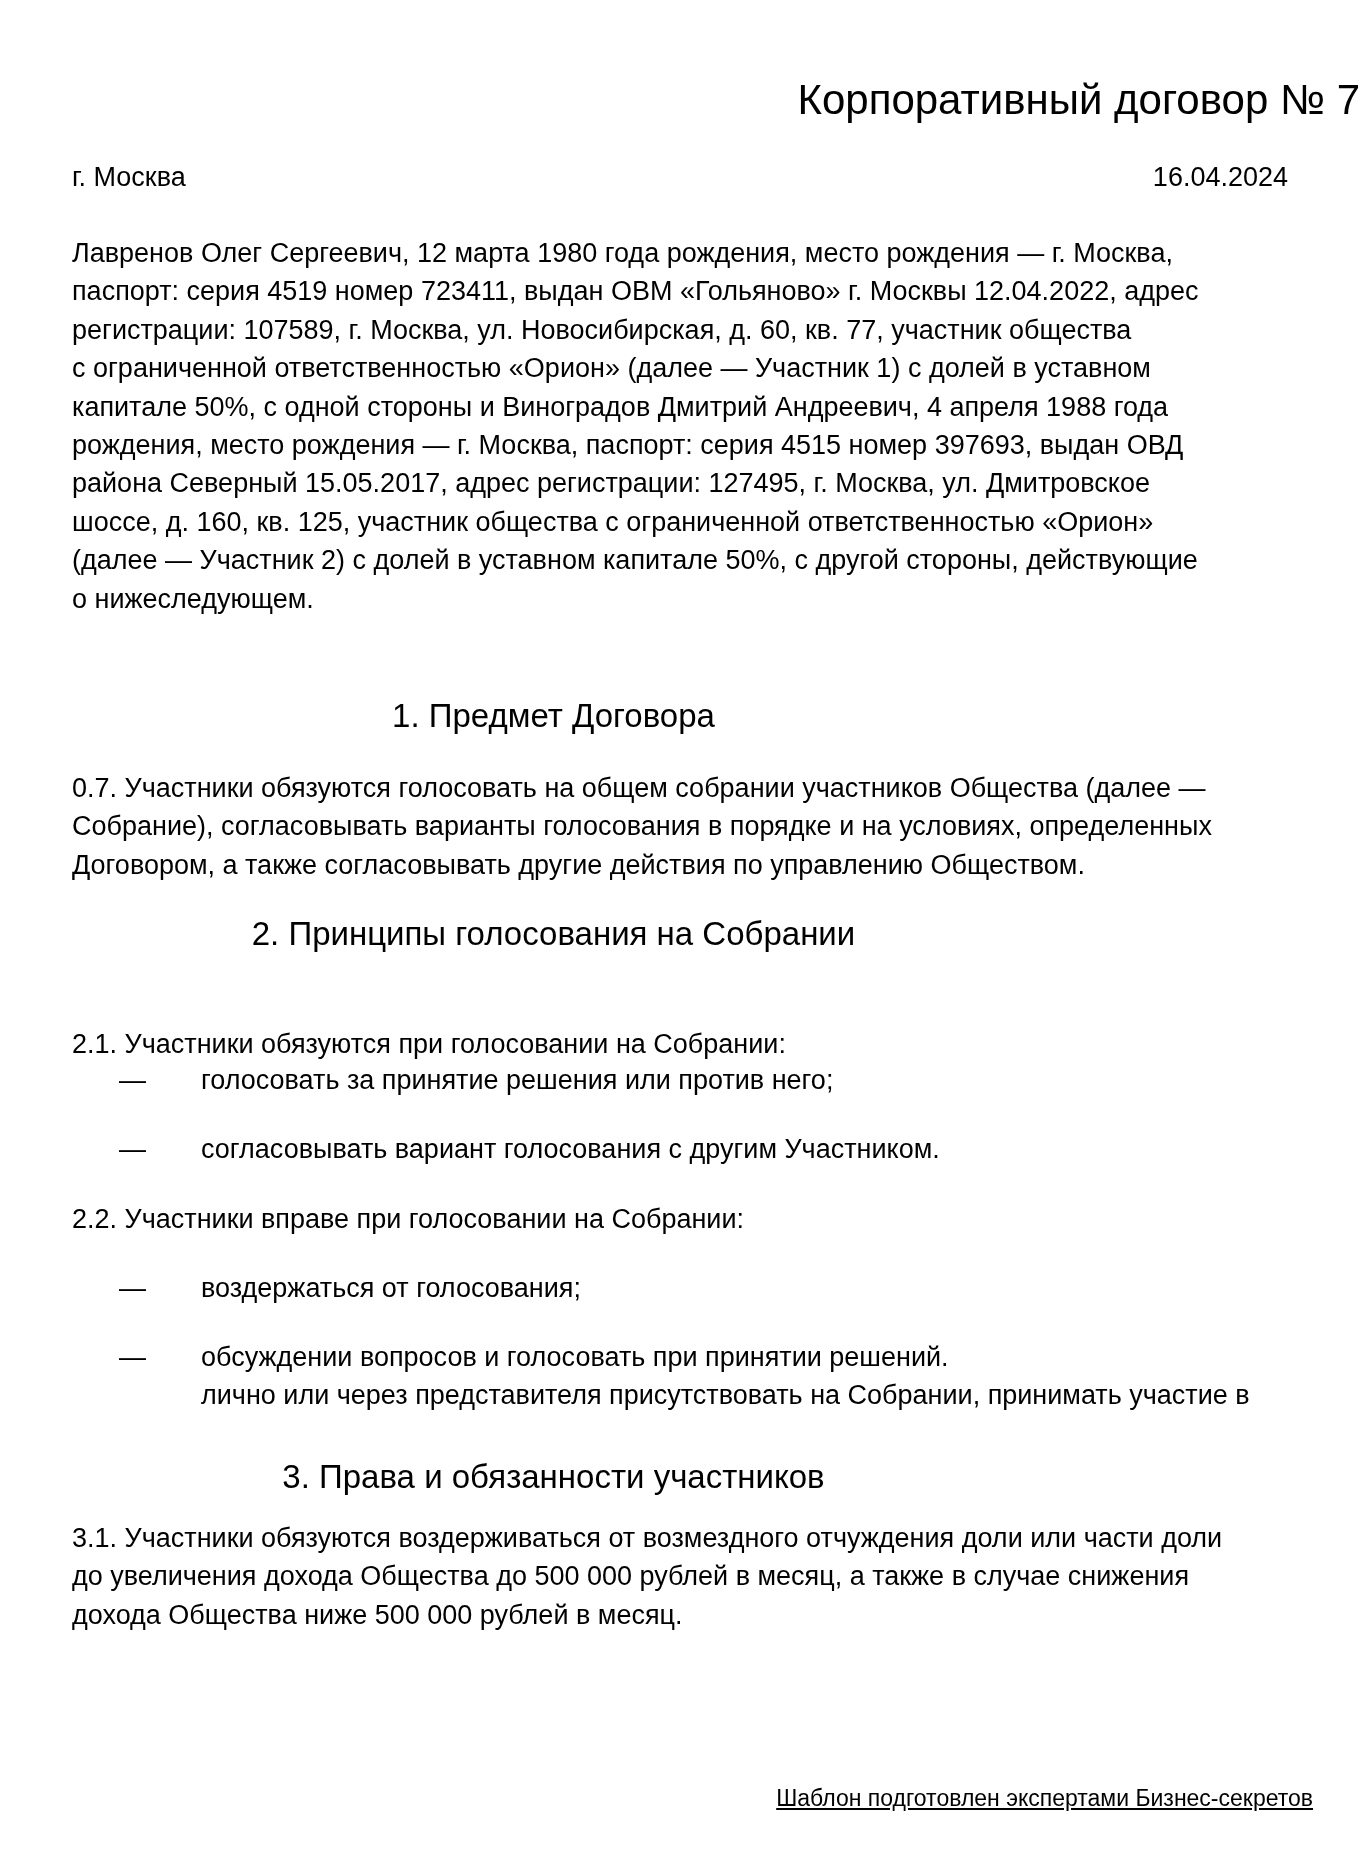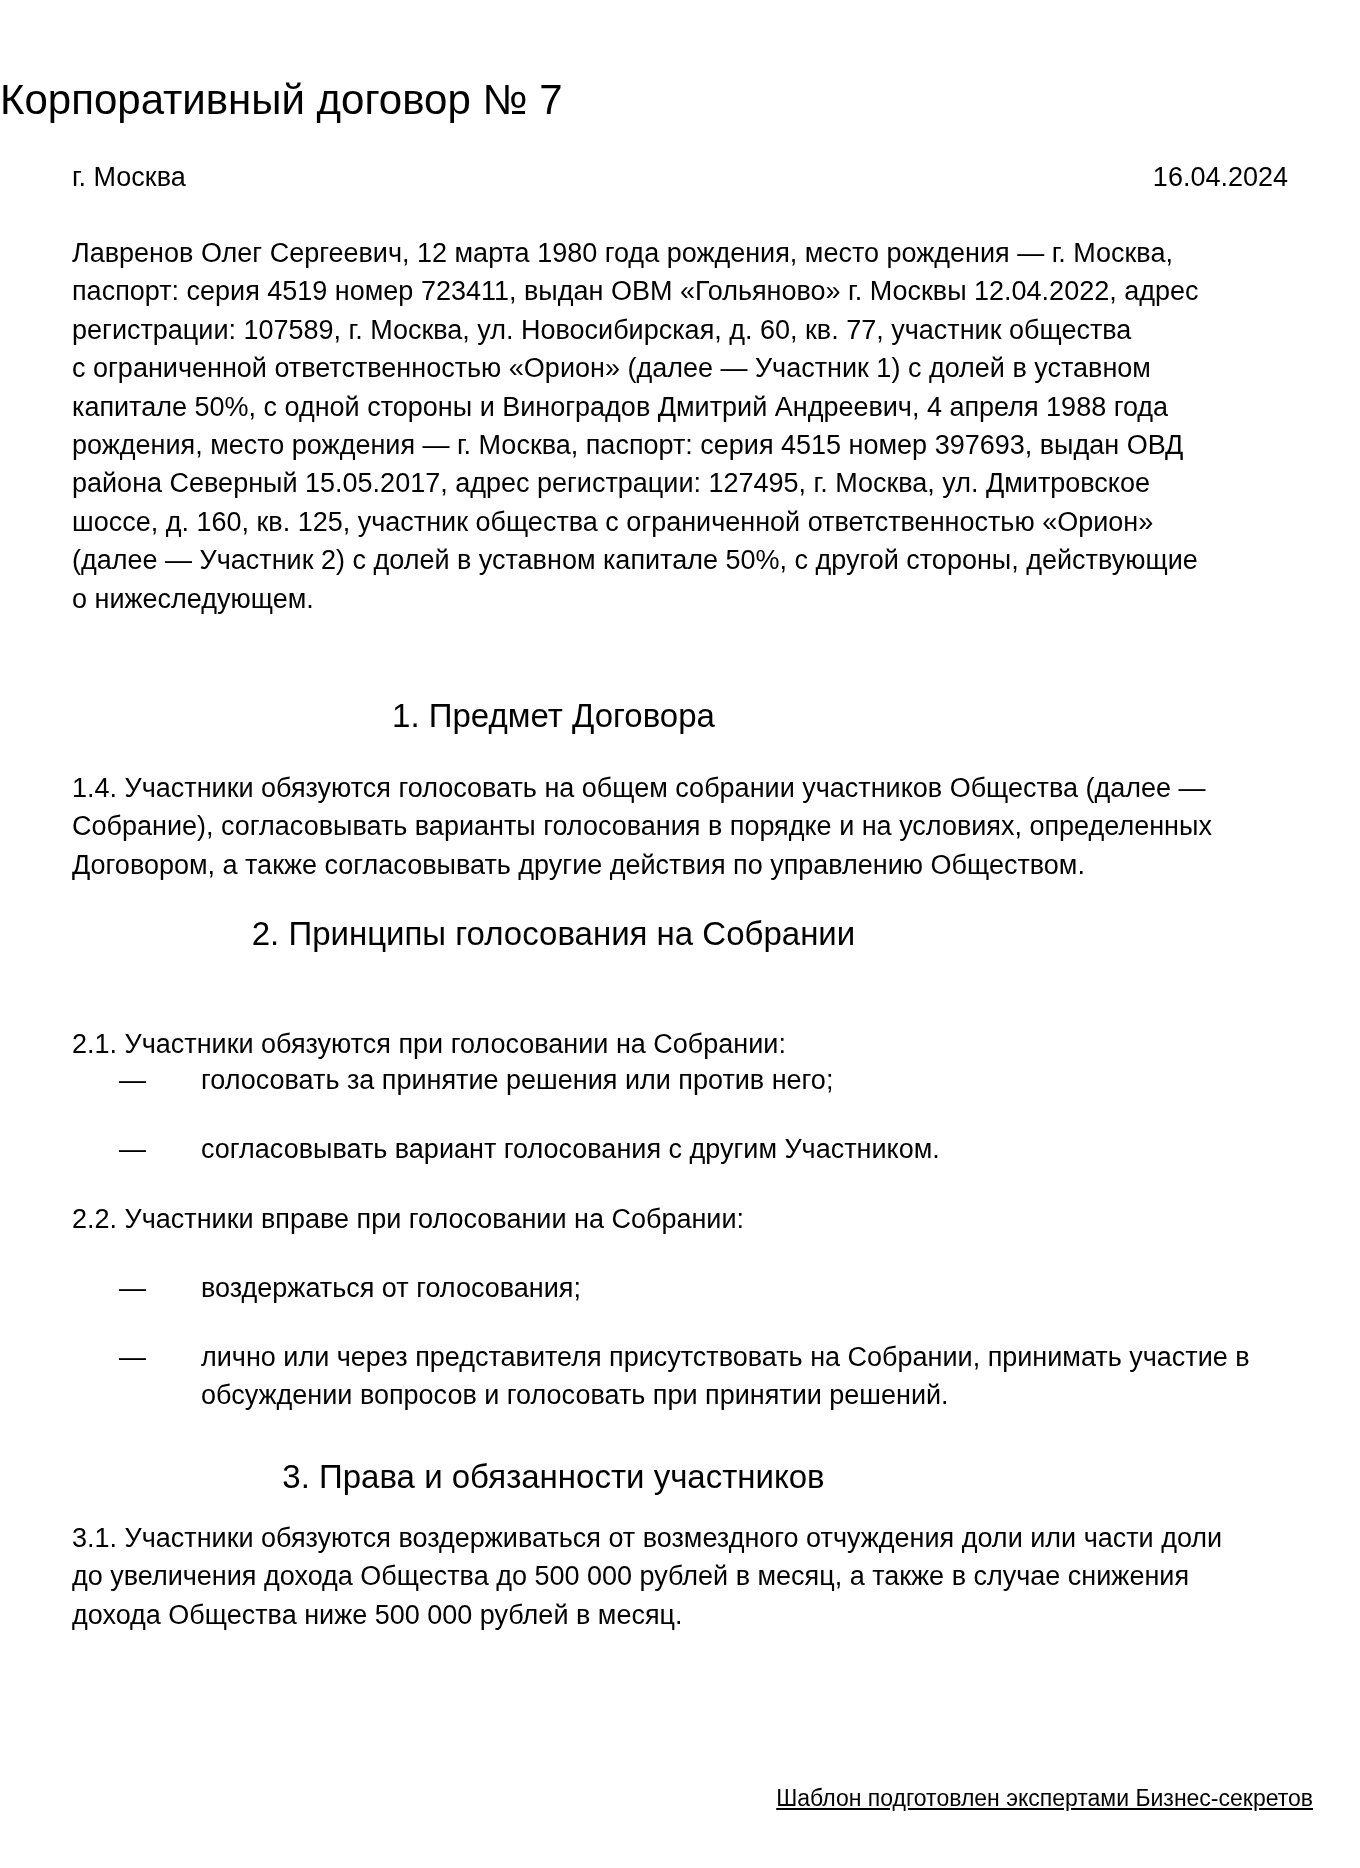--- a/index.html
+++ b/index.html
@@ -1,19 +1,19 @@
 <!DOCTYPE html>
 <html><head>
 <meta charset="utf-8">
 <style>
   html, body { margin: 0; padding: 0; background: #ffffff; }
   body { width: 1360px; height: 1868px; position: relative; overflow: hidden;
          font-family: "Liberation Sans", sans-serif; color: #000000; }
   .abs { position: absolute; }
-  .title { left: 0; width: 1360px; top: 74px; text-align: left; font-size: 42px; line-height: 52px; }
+  .title { left: 0; width: 1360px; top: 74px; text-align: right; font-size: 42px; line-height: 52px; }
   .row { left: 72px; width: 1216px; top: 158px; font-size: 27px; line-height: 38px; display: flex; justify-content: space-between; text-align: right; }
   .para { left: 72px; width: 1240px; font-size: 27px; line-height: 38.4px; }
   .para .ln { display: block; white-space: nowrap; }
   .heading { left: 0; width: 1107px; text-align: center; font-size: 33px; line-height: 44px; }
   .bullet { left: 119px; width: 1200px; font-size: 27px; line-height: 38.4px; display: flex; }
   .bullet .dash { width: 46px; flex: none; }
   .bullet .btext { flex: 1; }
   .bullet .ln { display: block; white-space: nowrap; margin-left: 36px; }
   .footer { right: 47px; top: 1784px; font-size: 23px; line-height: 28px; white-space: nowrap; text-decoration: underline; }
 </style>
@@ -37,21 +37,21 @@
     <span class="ln">капитале 50%, с одной стороны и Виноградов Дмитрий Андреевич, 4 апреля 1988 года</span>
     <span class="ln">рождения, место рождения — г. Москва, паспорт: серия 4515 номер 397693, выдан ОВД</span>
     <span class="ln">района Северный 15.05.2017, адрес регистрации: 127495, г. Москва, ул. Дмитровское</span>
     <span class="ln">шоссе, д. 160, кв. 125, участник общества с ограниченной ответственностью «Орион»</span>
     <span class="ln">(далее — Участник 2) с долей в уставном капитале 50%, с другой стороны, действующие</span>
     <span class="ln">о нижеследующем.</span>
   </div>
 
   <div class="abs heading" style="top:694px">1. Предмет Договора</div>
   <div class="abs para" style="top:769px">
-    <span class="ln">1.4. Участники обязуются голосовать на общем собрании участников Общества (далее —</span>
+    <span class="ln">0.7. Участники обязуются голосовать на общем собрании участников Общества (далее —</span>
     <span class="ln">Собрание), согласовывать варианты голосования в порядке и на условиях, определенных</span>
     <span class="ln">Договором, а также согласовывать другие действия по управлению Обществом.</span>
   </div>
 
   <div class="abs heading" style="top:912px">2. Принципы голосования на Собрании</div>
   <div class="abs para" style="top:1025px">
     <span class="ln">2.1. Участники обязуются при голосовании на Собрании:</span>
   </div>
   <div class="abs bullet" style="top:1061px">
     <span class="dash">—</span>
@@ -70,22 +70,22 @@
   </div>
   <div class="abs bullet" style="top:1269px">
     <span class="dash">—</span>
     <span class="btext">
         <span class="ln">воздержаться от голосования;</span>
       </span>
   </div>
   <div class="abs bullet" style="top:1338px">
     <span class="dash">—</span>
     <span class="btext">
+      <span class="ln">обсуждении вопросов и голосовать при принятии решений.</span>
       <span class="ln">лично или через представителя присутствовать на Собрании, принимать участие в</span>
-      <span class="ln">обсуждении вопросов и голосовать при принятии решений.</span>
     </span>
   </div>
 
   <div class="abs heading" style="top:1455px">3. Права и обязанности участников</div>
   <div class="abs para" style="top:1519px">
     <span class="ln">3.1. Участники обязуются воздерживаться от возмездного отчуждения доли или части доли</span>
     <span class="ln">до увеличения дохода Общества до 500 000 рублей в месяц, а также в случае снижения</span>
     <span class="ln">дохода Общества ниже 500 000 рублей в месяц.</span>
   </div>
 

